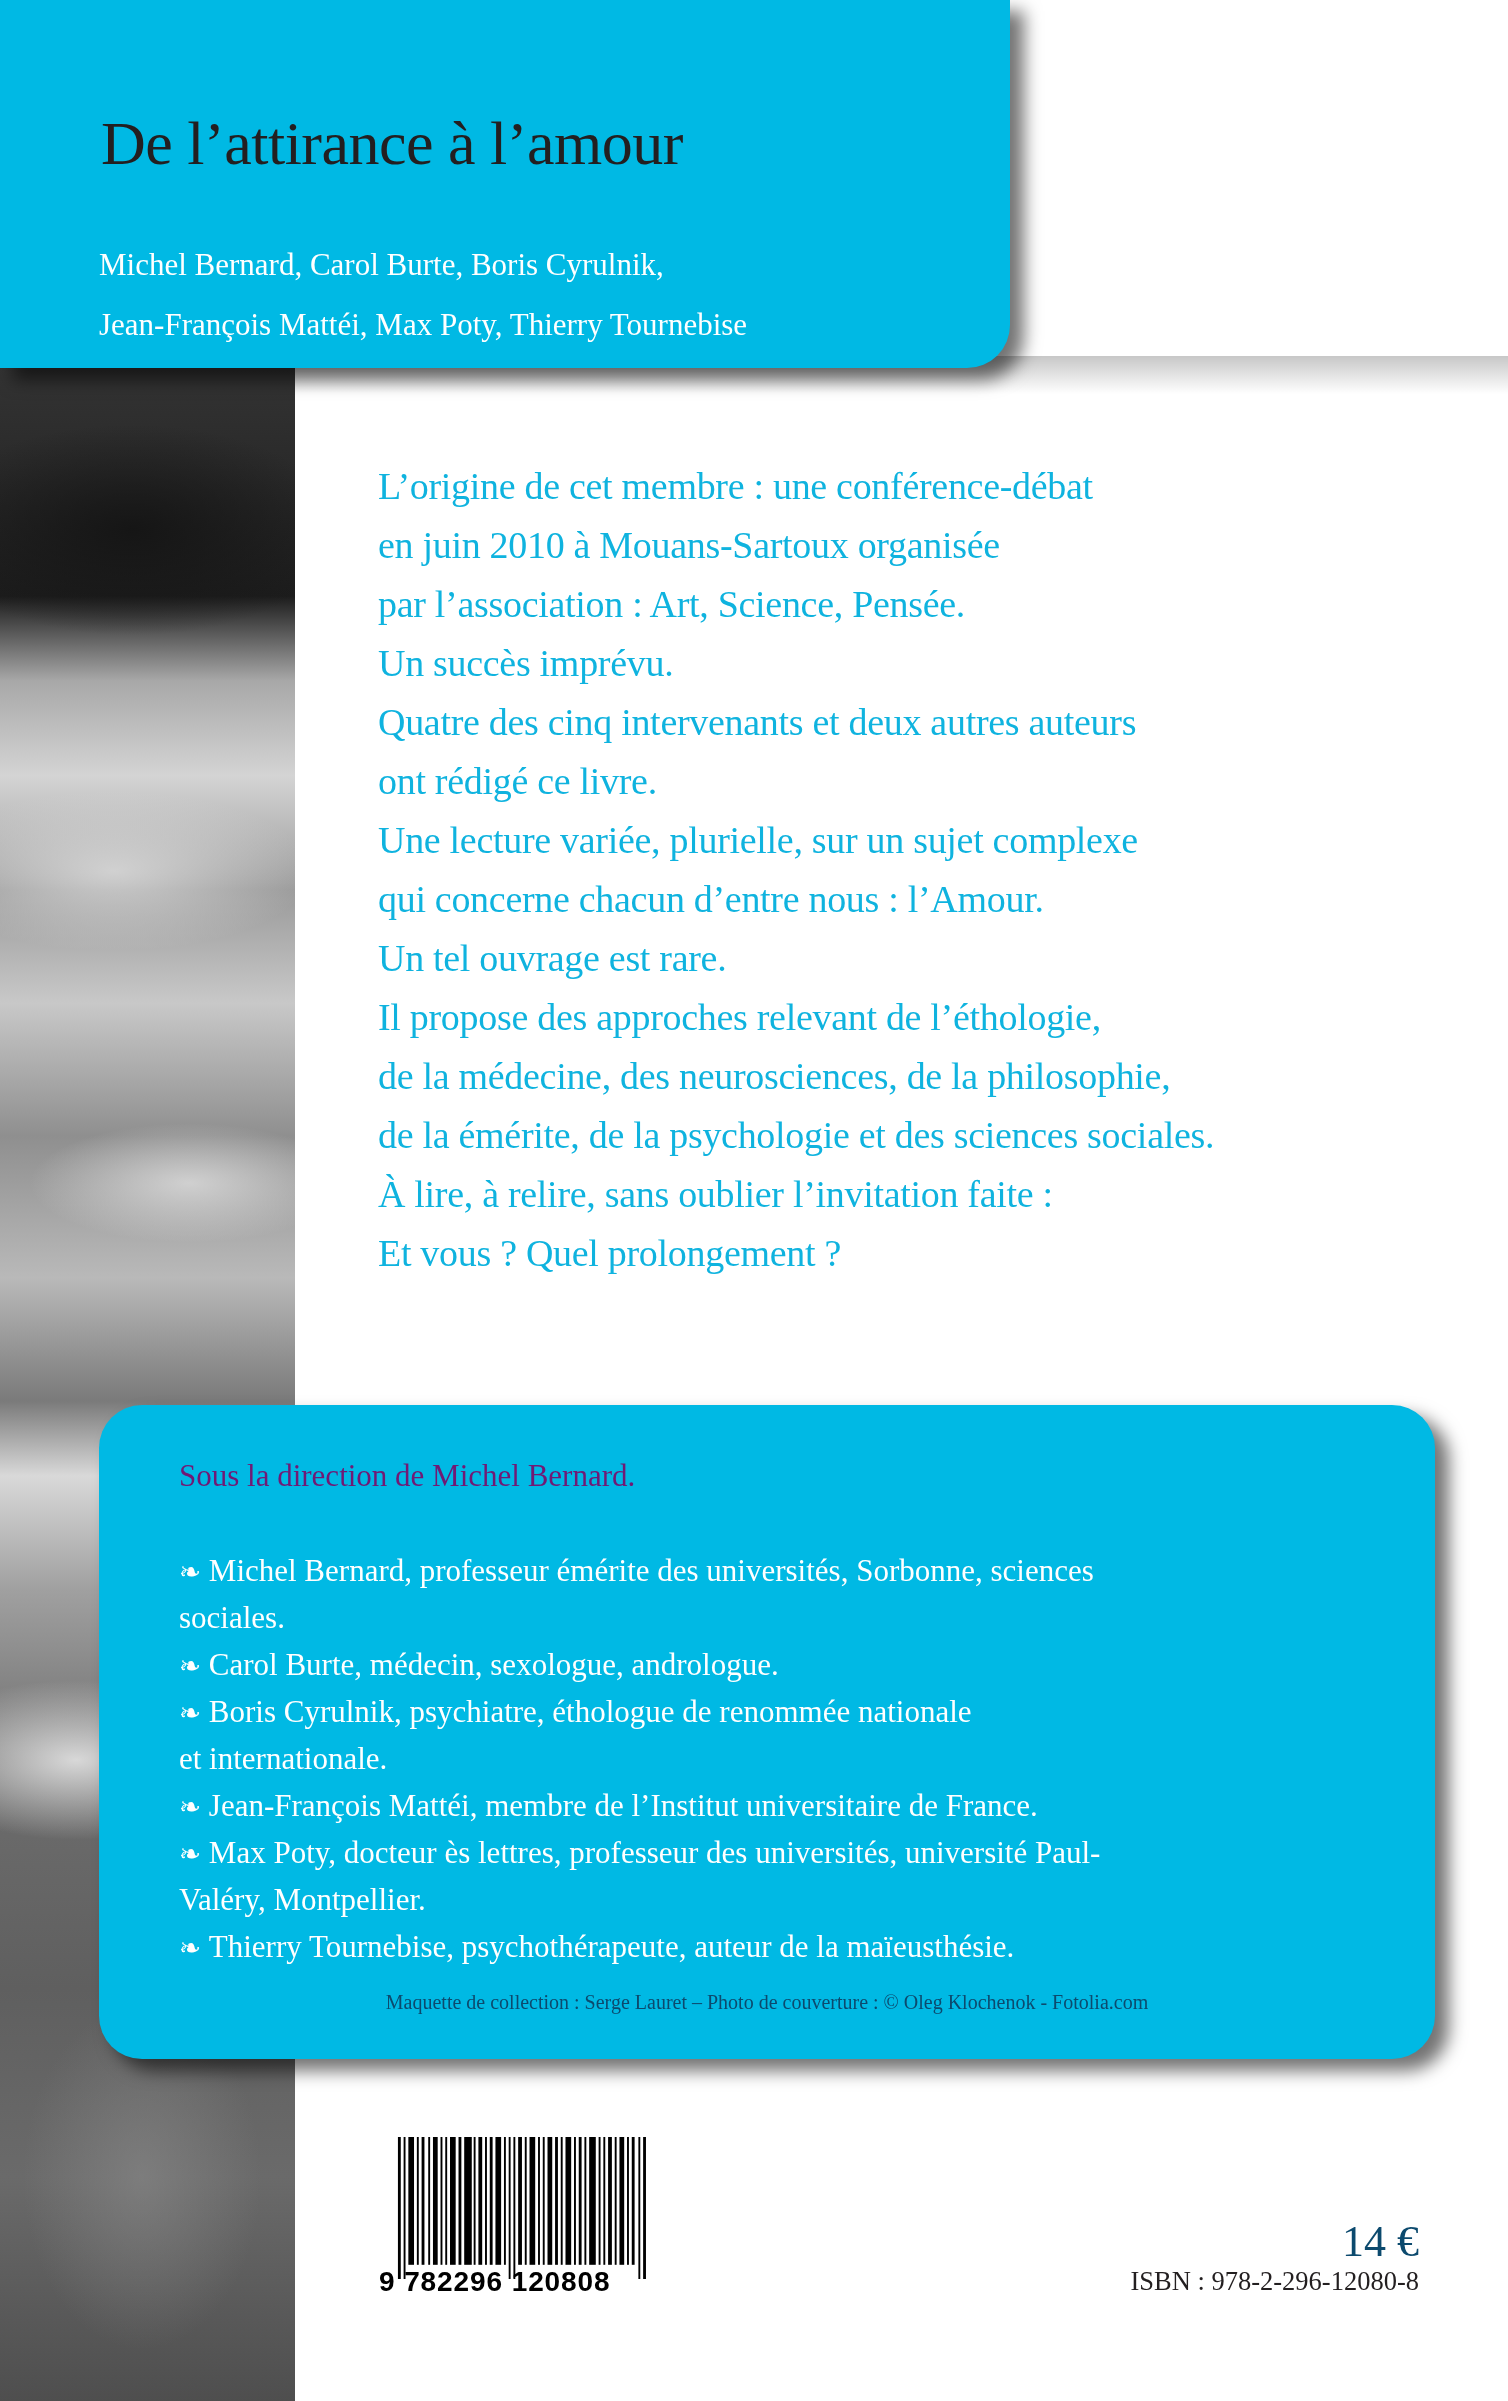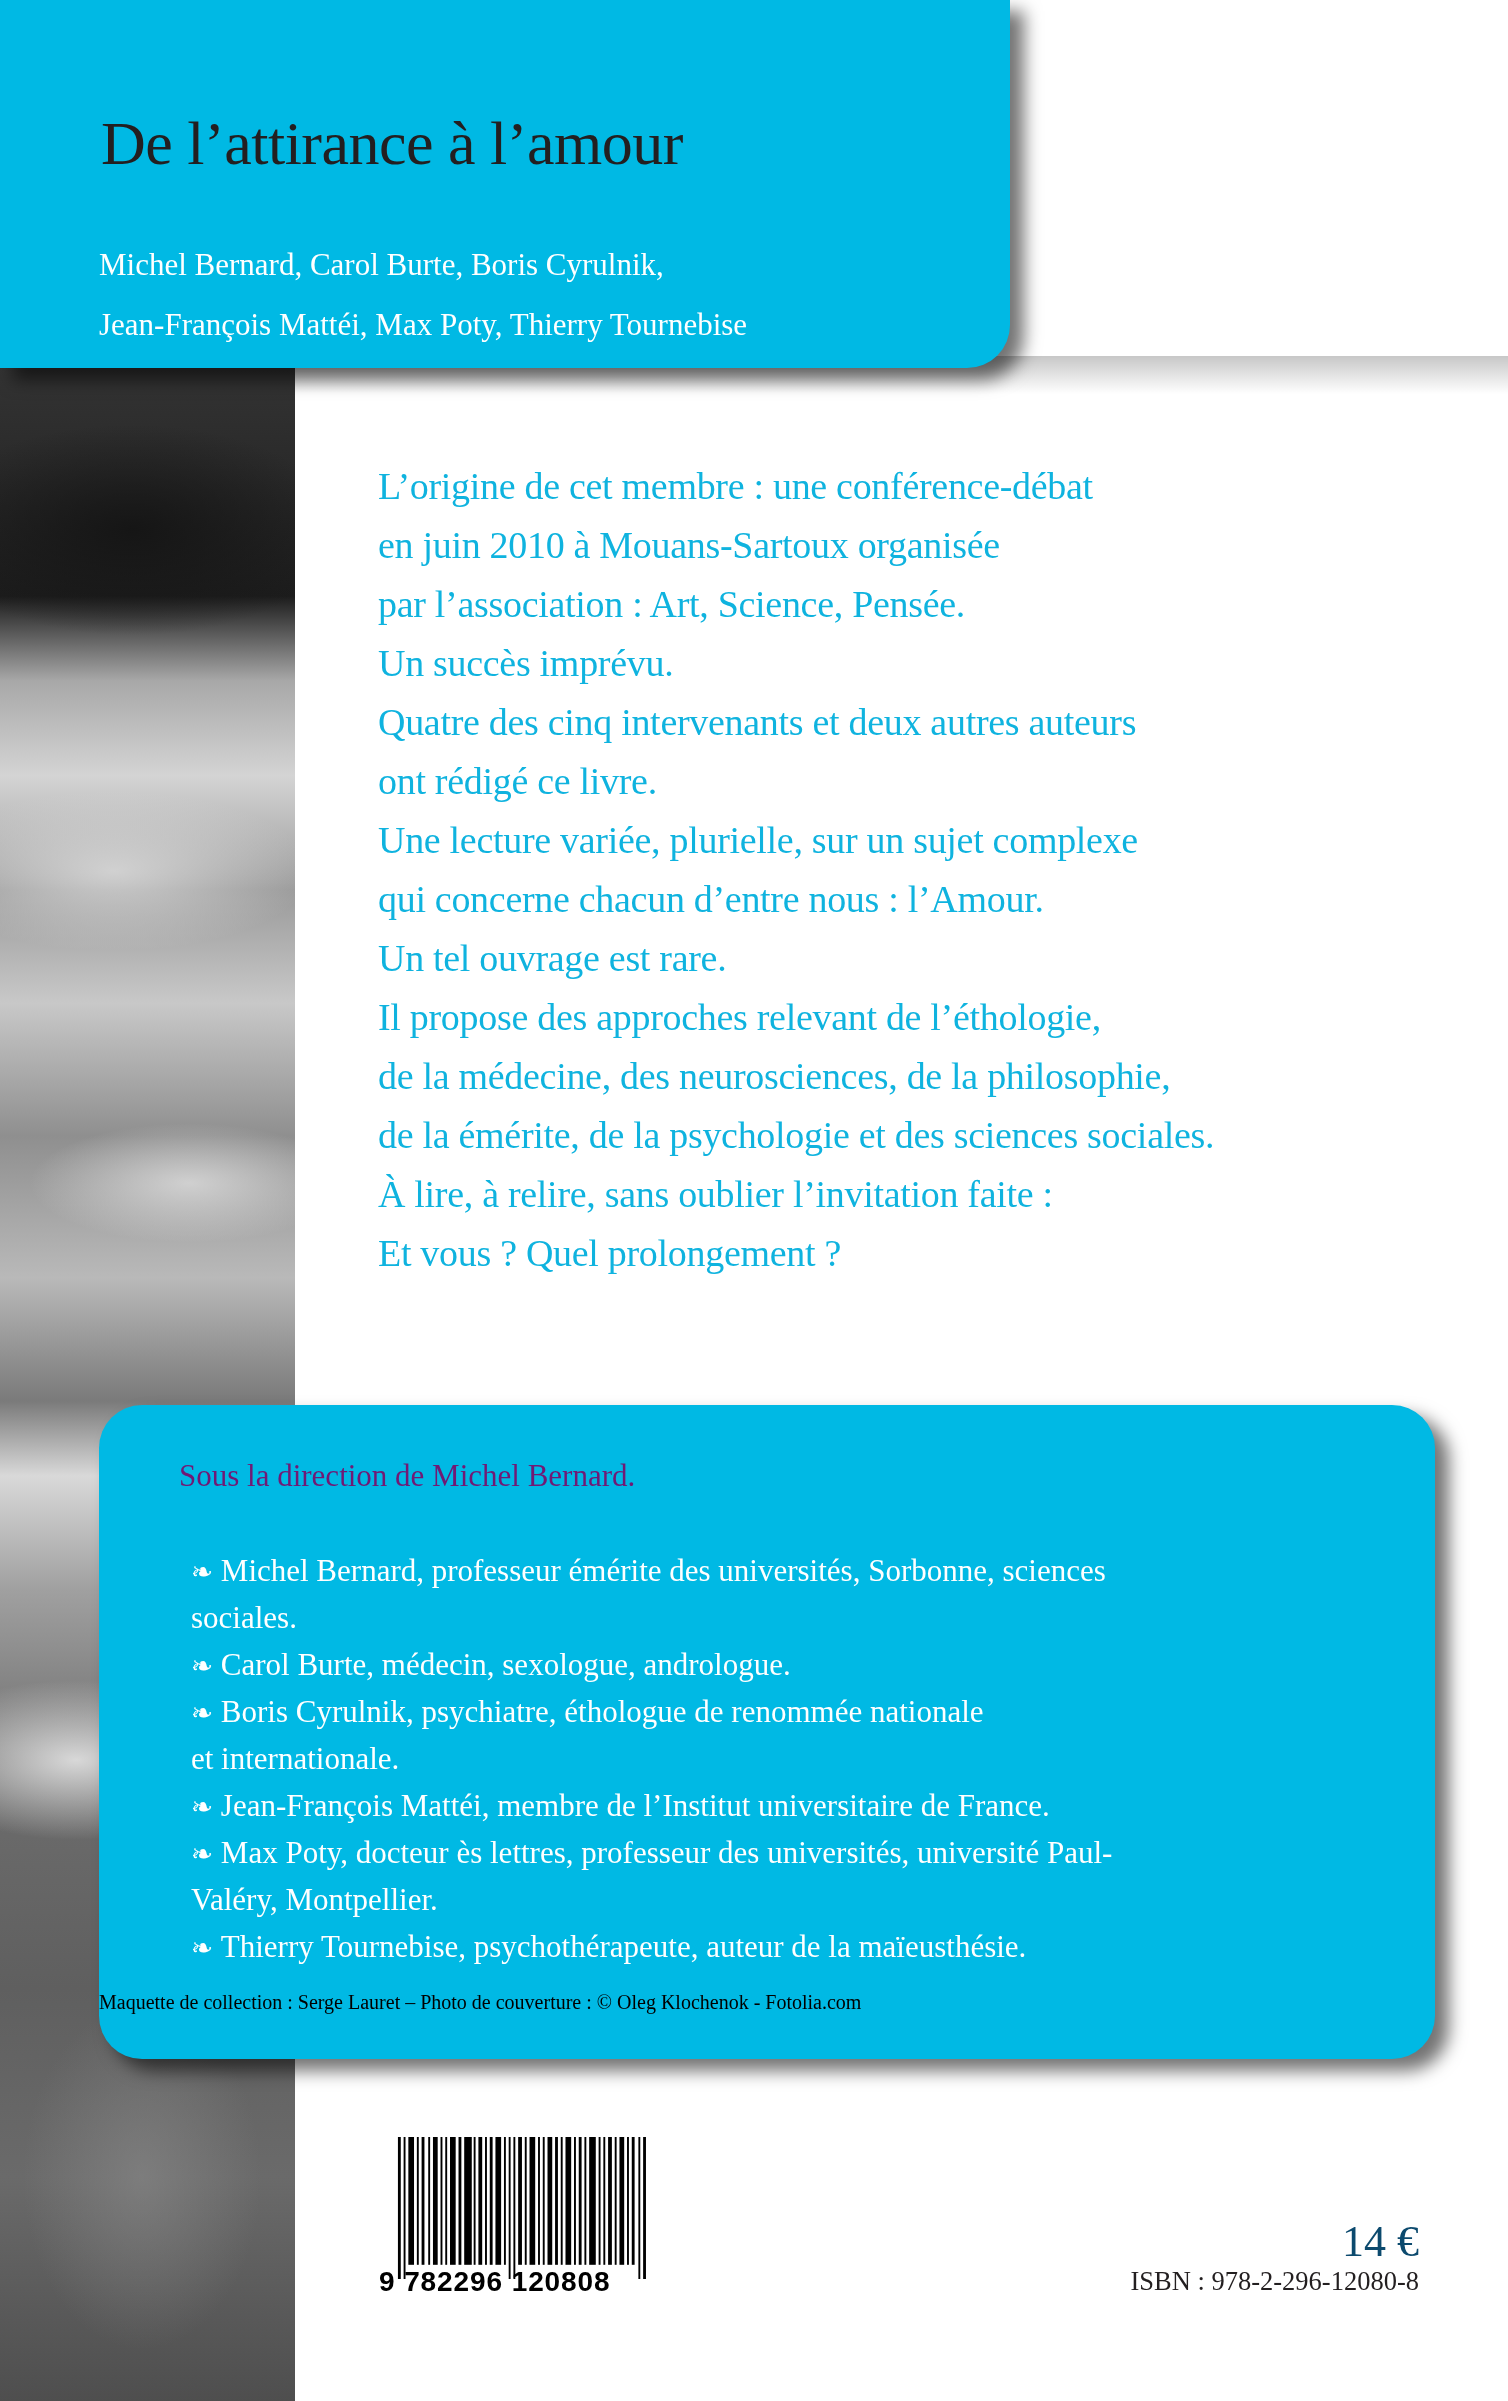--- a/index.html
+++ b/index.html
@@ -52,28 +52,28 @@
   .info-box {
     position: absolute; left: 99px; top: 1405px; width: 1336px; height: 654px;
     background: #00b9e4; border-radius: 43px;
     box-shadow: 13.2px 11.4px 17px rgba(0,0,0,0.55);
   }
   .direction {
     position: absolute; left: 80px; top: 47px; color: #701a75;
     font-size: 31px; line-height: 47px; white-space: nowrap;
   }
   .contributors {
-    position: absolute; left: 92px; top: 142px; color: #ffffff;
+    position: absolute; left: 80px; top: 142px; color: #ffffff;
     font-size: 31px; line-height: 47px;
   }
   .contrib-line { height: 47px; white-space: nowrap; }
   .bullet { font-family: "DejaVu Sans", sans-serif; font-size: 26.5px; margin-right: 7.6px; }
   .credits {
-    position: absolute; left: 0; right: 0; top: 606px; margin-top: -21px; text-align: left;
-    color: #000000; font-size: 20px; line-height: 24.6px; white-space: nowrap;
+    position: absolute; left: 0; right: 0; top: 606px; margin-top: -21px; text-align: center;
+    color: #0c4a6e; font-size: 20px; line-height: 24.6px; white-space: nowrap;
   }
   
   .barcode {
     position: absolute; left: 379px; top: 2137px; width: 284px; height: 166px;
   }
   .barcode svg { display: block; }
   .barcode-digits {
     position: absolute; left: 0; top: 129px; width: 284px; height: 32px;
     font-family: "Liberation Sans", "DejaVu Sans", sans-serif; font-size: 28px; line-height: 32px;
     color: #000; letter-spacing: 0.9px; background: transparent; font-weight: bold;

